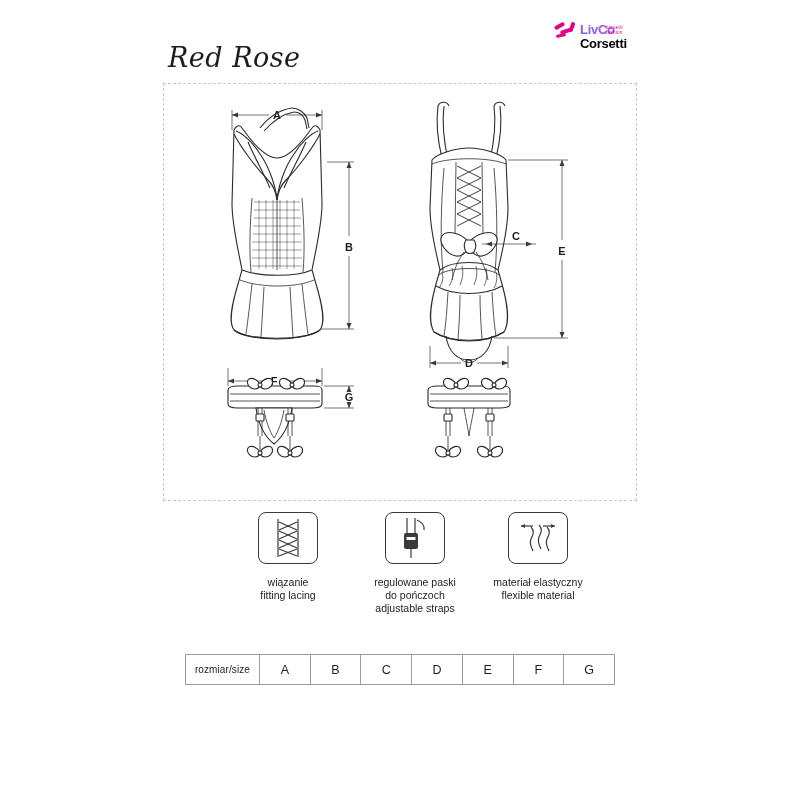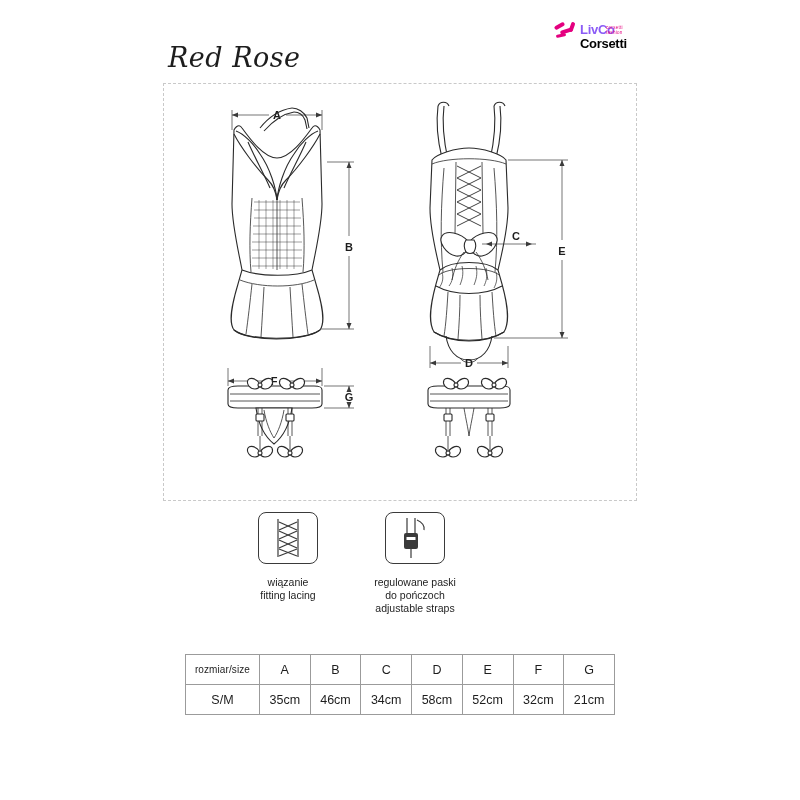--- a/index.html
+++ b/index.html
@@ -478,40 +478,47 @@
             <path d="M38,27 L20,35"></path>
           <path d="M20,36 L38,43"></path>
             <path d="M38,36 L20,43"></path>
         </g>
       </svg>
     </div>
     <div class="feature-label">wiązanie
 fitting lacing</div>
   </div>
 
+  <div class="feature f3">
+    <div class="feature-box">
+      <svg width="58" height="50" viewBox="0 0 58 50">
+        <g stroke="#3a3a3a" stroke-width="1.2" fill="none">
+          <path d="M22,14 C26,18 24,22 22,26 C20,30 22,34 24,38"></path>
+          <path d="M30,12 C34,16 32,20 30,24 C28,28 30,32 32,36"></path>
+          <path d="M38,14 C42,18 40,22 38,26 C36,30 38,34 40,38"></path>
+          <line x1="12" y1="13" x2="24" y2="13"></line>
+          <polygon points="12,13 16,11 16,15" fill="#3a3a3a" stroke="none"></polygon>
+          <line x1="46" y1="13" x2="34" y2="13"></line>
+          <polygon points="46,13 42,11 42,15" fill="#3a3a3a" stroke="none"></polygon>
+        </g>
+      </svg>
+    </div>
+    <div class="feature-label">materiał elastyczny
+flexible material</div>
+  </div>
 </div>
 
 <table class="size-table">
   <thead>
     <tr>
       <td class="col-first">rozmiar/size</td>
       <td class="col-dim">A</td>
       <td class="col-dim">B</td>
       <td class="col-dim">C</td>
       <td class="col-dim">D</td>
       <td class="col-dim">E</td>
       <td class="col-dim">F</td>
       <td class="col-dim">G</td>
     </tr>
   </thead>
   <tbody>
-    <tr>
-      <td>S/M</td>
-      <td>35cm</td>
-      <td>46cm</td>
-      <td>34cm</td>
-      <td>58cm</td>
-      <td>52cm</td>
-      <td>32cm</td>
-      <td>21cm</td>
-    </tr>
   </tbody>
 </table>
 
 </body></html>

